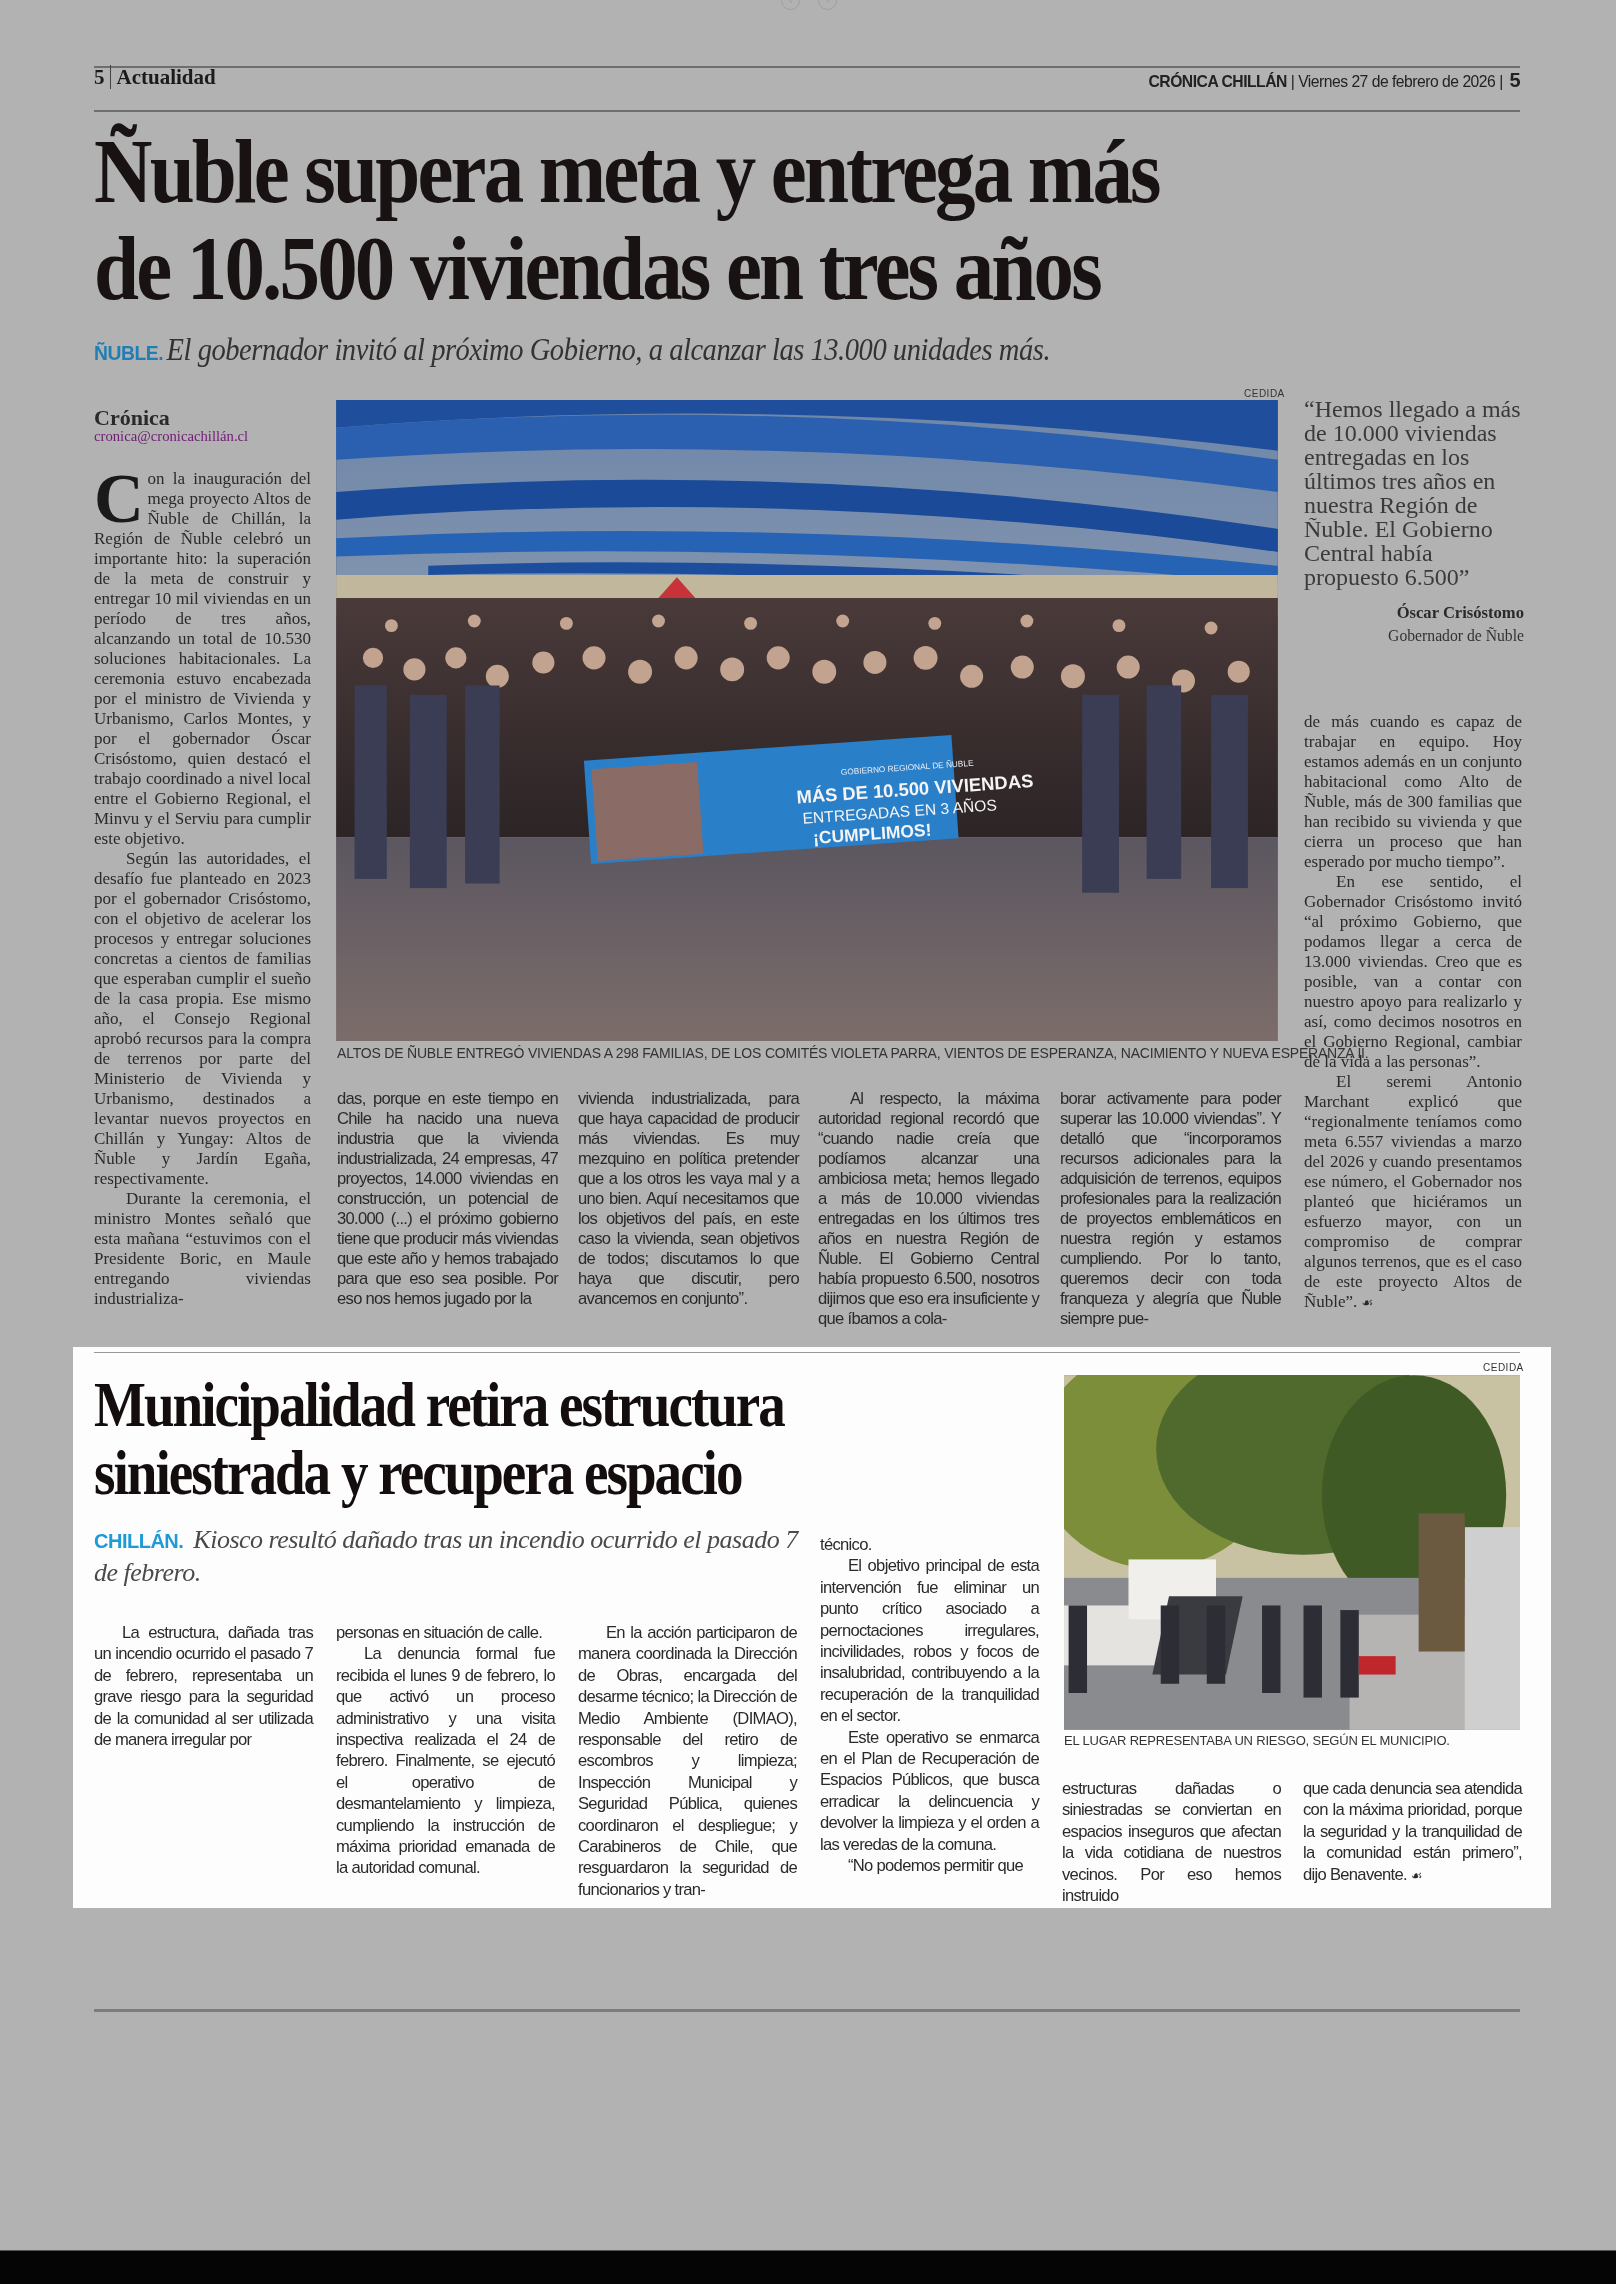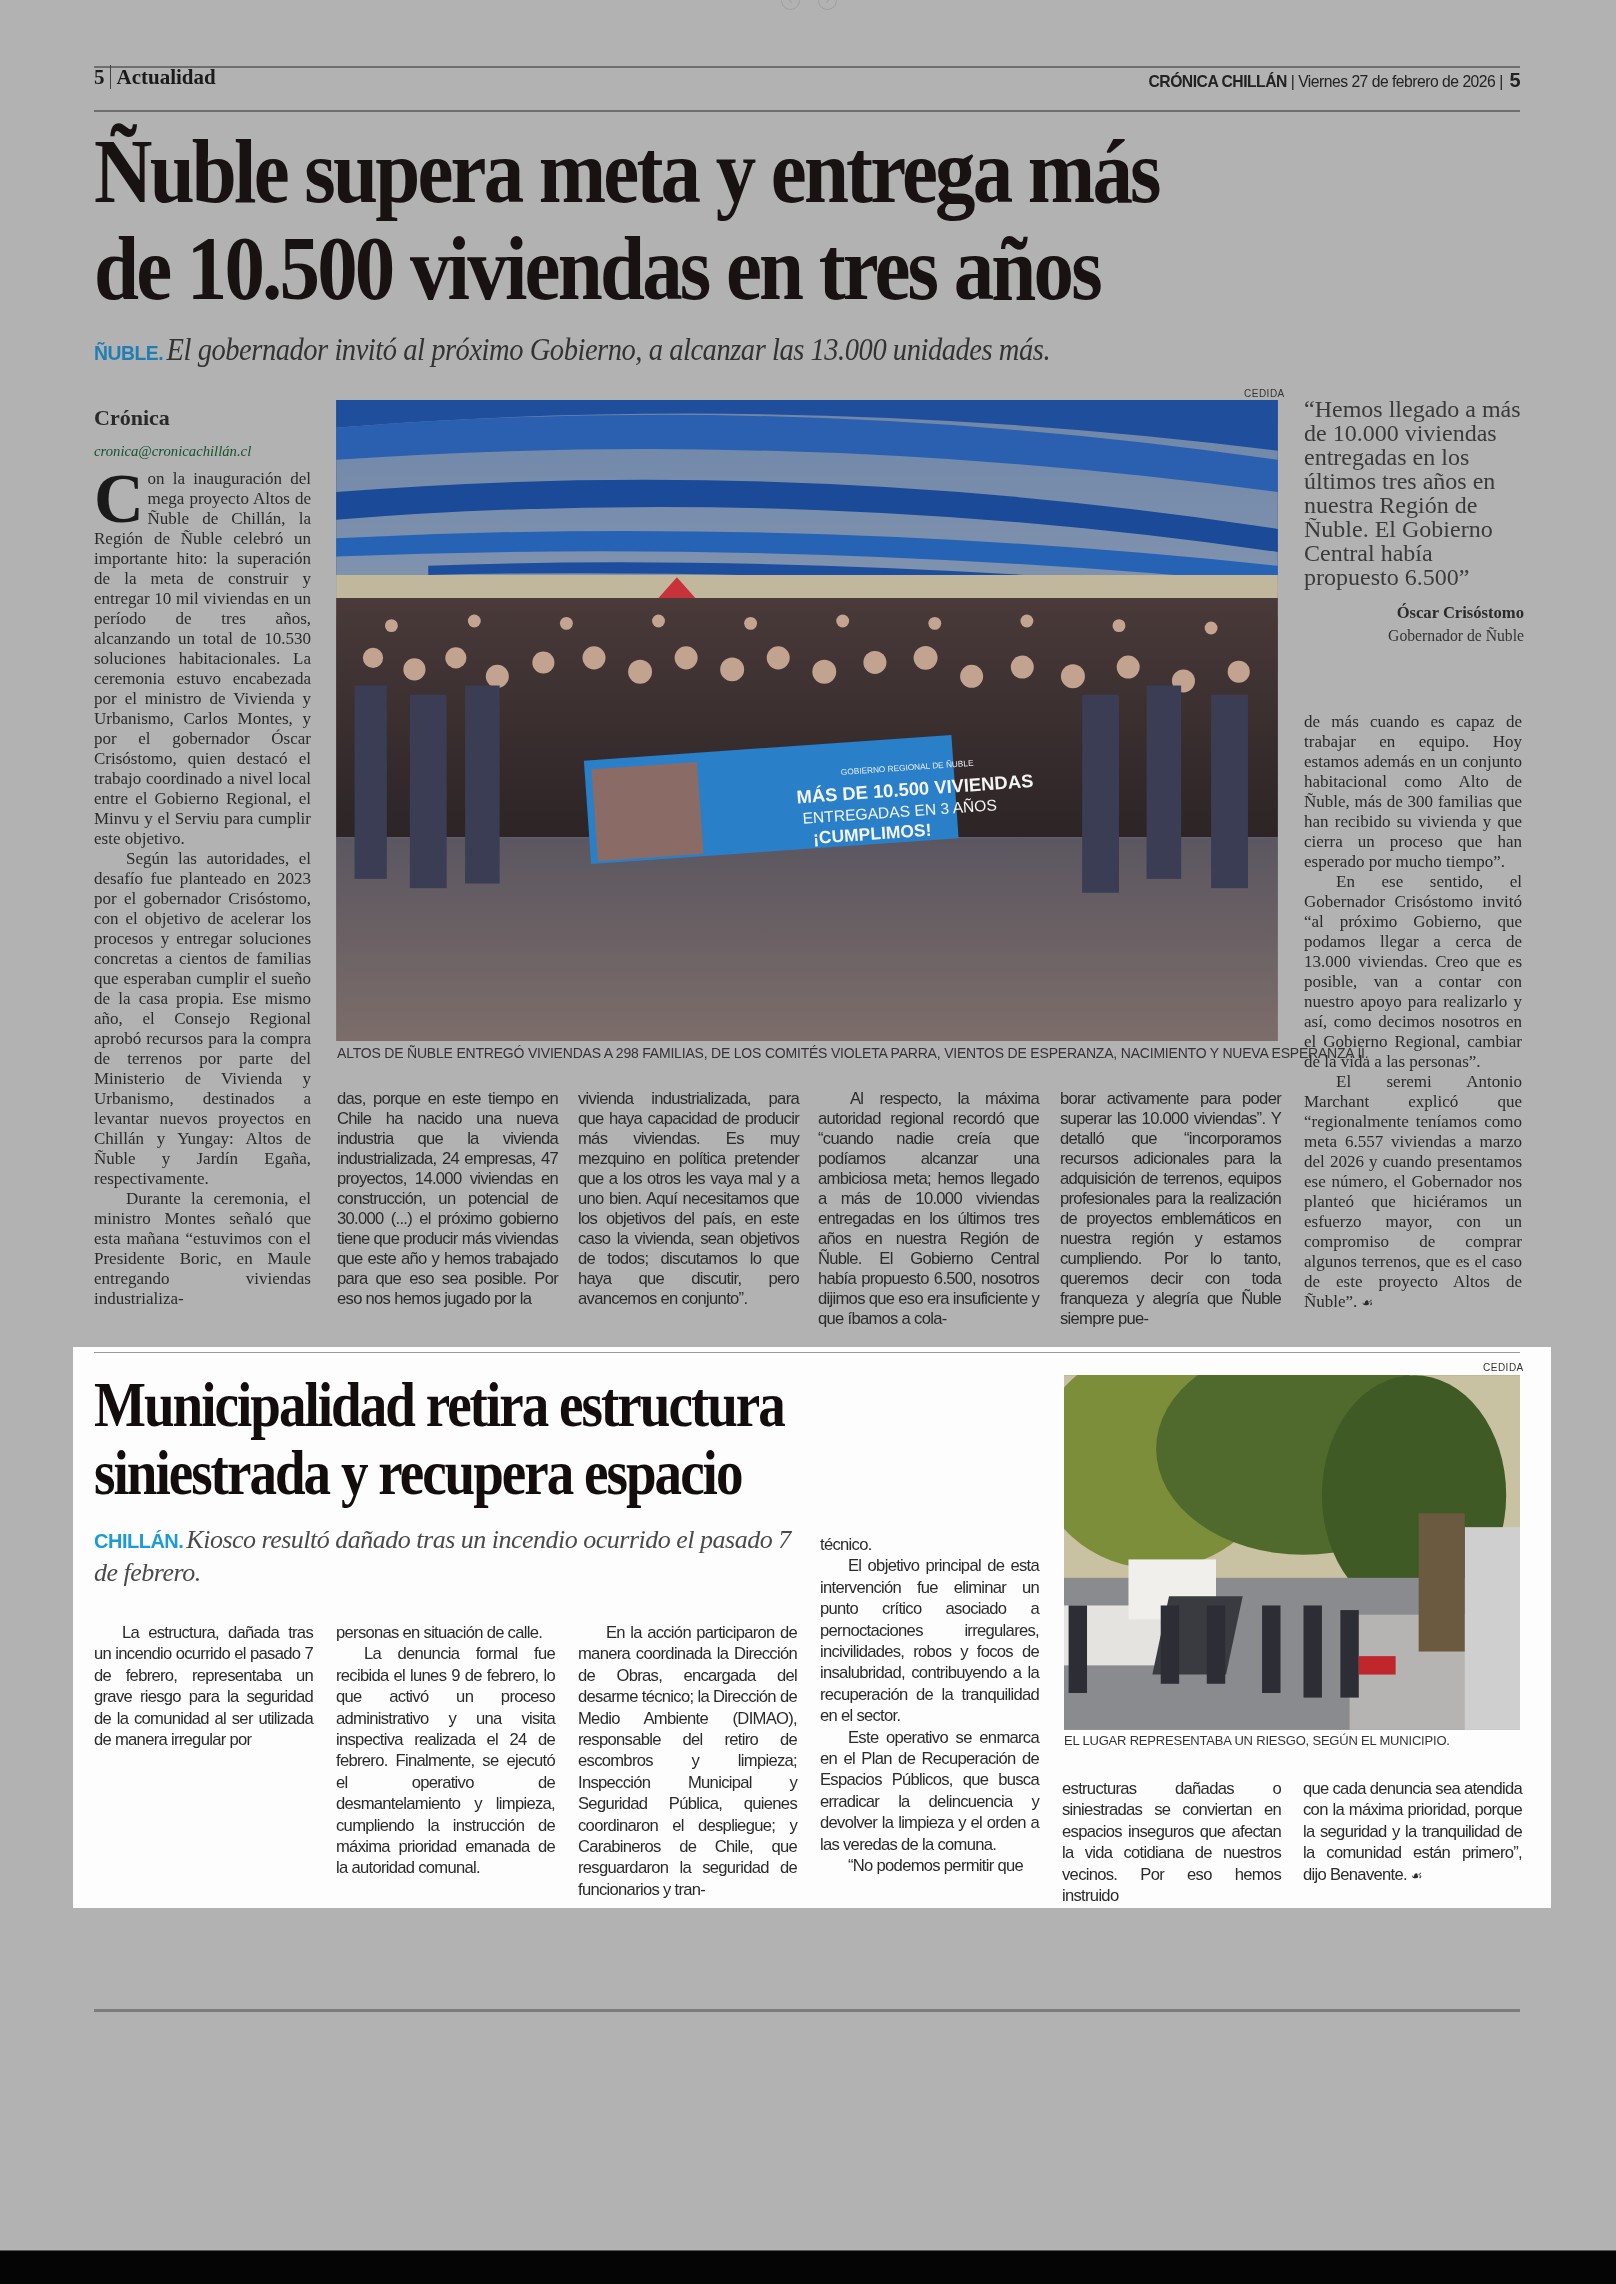--- a/index.html
+++ b/index.html
@@ -10,36 +10,36 @@
   .rule{position:absolute;left:94px;width:1426px;height:2.8px;background:#6e6e6e}
   .folio{position:absolute;top:65px;font-family:"Liberation Serif",serif;font-weight:bold;font-size:21px;color:#1b1b1b}
   .folio .num{padding-right:5.5px;border-right:1.4px solid #444;margin-right:5.5px}
   .masthead{position:absolute;top:69px;right:96px;font-family:"Liberation Sans",sans-serif;font-size:15.7px;color:#222;letter-spacing:-0.5px;white-space:nowrap}
   .masthead b{font-weight:bold}
   .masthead .pnum{font-weight:bold;font-size:20px;margin-left:2.8px}
   h1.headline{position:absolute;left:94px;top:123px;width:1405px;font-family:"Liberation Serif",serif;font-weight:bold;font-size:92px;line-height:97px;letter-spacing:-3.2px;color:#181212;transform:scaleX(0.88);transform-origin:left top;white-space:nowrap}
   .deck{position:absolute;left:94px;top:332px;font-family:"Liberation Serif",serif;font-style:italic;font-size:31px;color:#333;white-space:nowrap;letter-spacing:-0.5px;transform:scaleX(0.92);transform-origin:left top}
   .deck .kicker{font-family:"Liberation Sans",sans-serif;font-style:normal;font-weight:bold;color:#1f7fb4;font-size:21px;letter-spacing:-0.5px;margin-right:3.7px}
   .byline{position:absolute;left:94px;top:405px;font-family:"Liberation Serif",serif;font-weight:bold;font-size:22px;color:#2a2a2a}
-  .email{position:absolute;left:94px;top:443px;font-family:"Liberation Serif",serif;font-style:italic;font-size:14.7px;color:#14532d}
+  .email{position:absolute;left:94px;top:428px;font-family:"Liberation Serif",serif;font-size:14.7px;color:#701a75}
   .col{position:absolute;font-family:"Liberation Serif",serif;font-size:17px;line-height:20px;color:#2a2a2a;text-align:justify;hyphens:auto}
   .col p{text-indent:32px}
   .col p.noind{text-indent:0}
   .dropcap{float:left;font-size:69px;line-height:54px;font-weight:bold;margin:2.8px 3.7px 0 0;color:#1a1a1a;text-indent:0}
   .narrow{font-family:"Liberation Sans",sans-serif;font-size:16.6px;line-height:20px;letter-spacing:-0.7px;transform-origin:left top}
   .photo1{position:absolute;left:336px;top:400px;width:942px;height:641px;overflow:hidden;background:#2a3b62}
   .credit{position:absolute;font-family:"Liberation Sans",sans-serif;font-size:10px;color:#333;letter-spacing:0.5px}
   .caption{position:absolute;font-family:"Liberation Sans",sans-serif;font-size:14px;color:#333;letter-spacing:-0.2px;white-space:nowrap}
   .pullquote{position:absolute;left:1304px;top:397px;width:221px;font-family:"Liberation Serif",serif;font-size:24px;line-height:24px;color:#3a3a3a}
   .pq-name{position:absolute;right:92px;top:603px;font-family:"Liberation Serif",serif;font-weight:bold;font-size:16.6px;color:#2a2a2a;text-align:right}
   .pq-role{position:absolute;right:92px;top:627px;font-family:"Liberation Serif",serif;font-size:15.7px;color:#333;text-align:right}
   .whitebox{position:absolute;left:73px;top:1347px;width:1478px;height:561px;background:#fdfdfd}
   h2.head2{position:absolute;left:94px;top:1371px;font-family:"Liberation Serif",serif;font-weight:bold;font-size:64px;line-height:68px;letter-spacing:-2.3px;color:#140d0d;transform:scaleX(0.86);transform-origin:left top;white-space:nowrap}
   .deck2{position:absolute;left:94px;top:1524px;width:719px;font-family:"Liberation Serif",serif;font-style:italic;font-size:26px;line-height:32px;color:#4a4a4a;letter-spacing:-0.5px}
-  .deck2 .kicker{font-family:"Liberation Sans",sans-serif;font-style:normal;font-weight:bold;color:#1e9ad6;font-size:20px;letter-spacing:-0.5px;margin-right:3px}
+  .deck2 .kicker{font-family:"Liberation Sans",sans-serif;font-style:normal;font-weight:bold;color:#1e9ad6;font-size:20px;letter-spacing:-0.5px;margin-right:10px}
   .col2{position:absolute;font-family:"Liberation Sans",sans-serif;font-size:16.6px;line-height:21.4px;letter-spacing:-0.7px;color:#2a2a2a;text-align:justify}
   .col2 p{text-indent:28px}
   .col2 p.noind{text-indent:0}
   .photo2{position:absolute;left:1064px;top:1375px;width:456px;height:355px;overflow:hidden;background:#7a8a50}
   .bottom-rule{position:absolute;left:94px;top:2009px;width:1426px;height:2.8px;background:#7c7c7c}
   .black-bar{position:absolute;left:0;top:2250px;width:1616px;height:34px;background:#050505;border-top:1.8px solid #555}
   .endmark{font-family:"DejaVu Sans",sans-serif;font-size:13px}
 </style>
 </head>
 <body>

